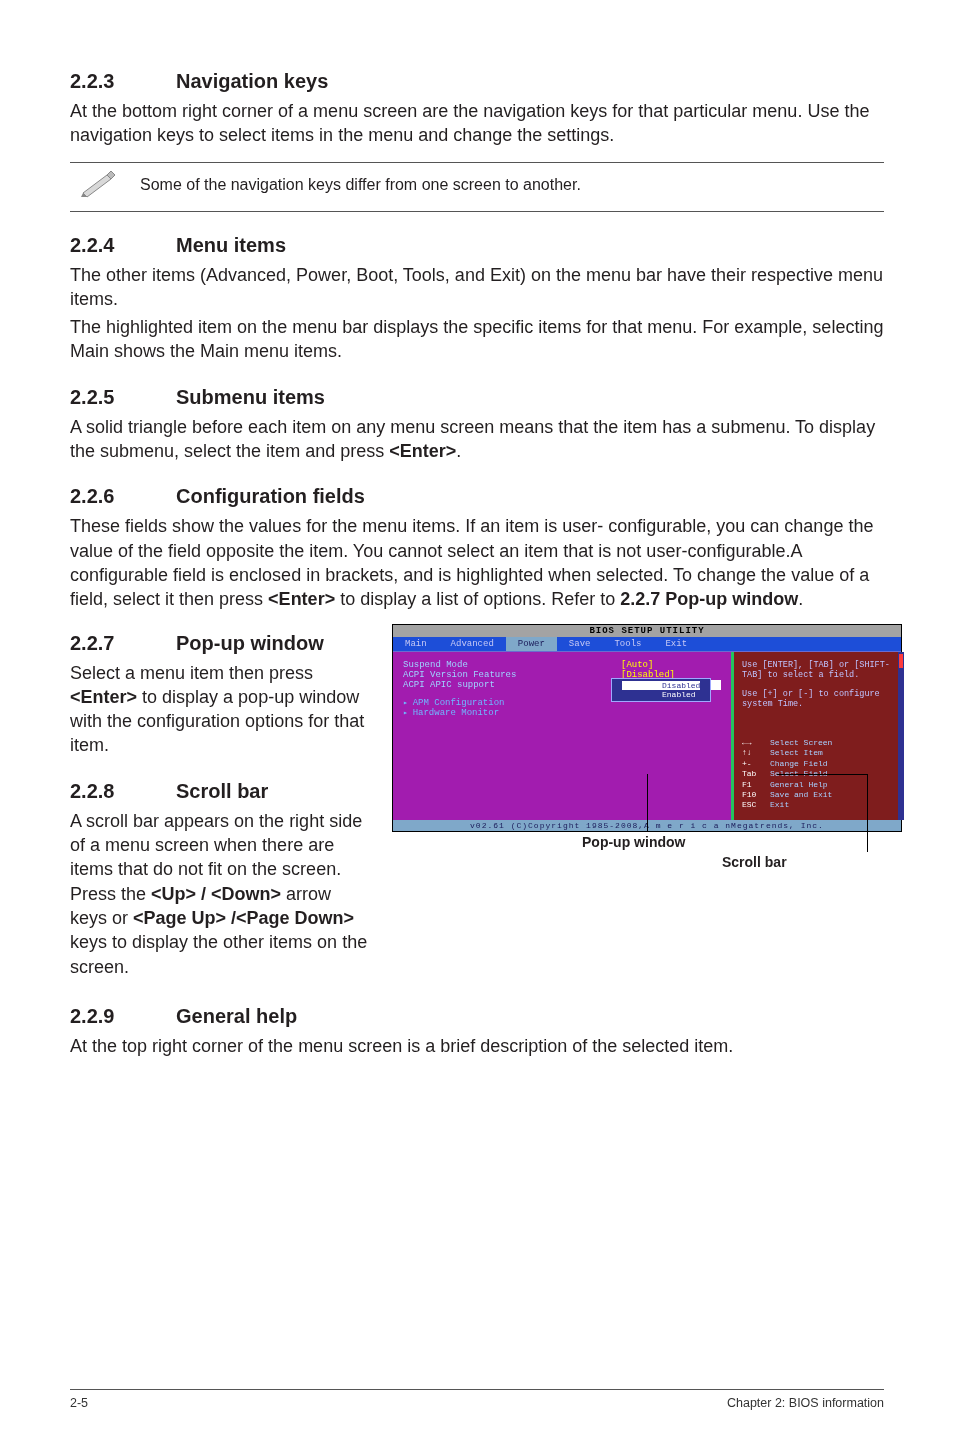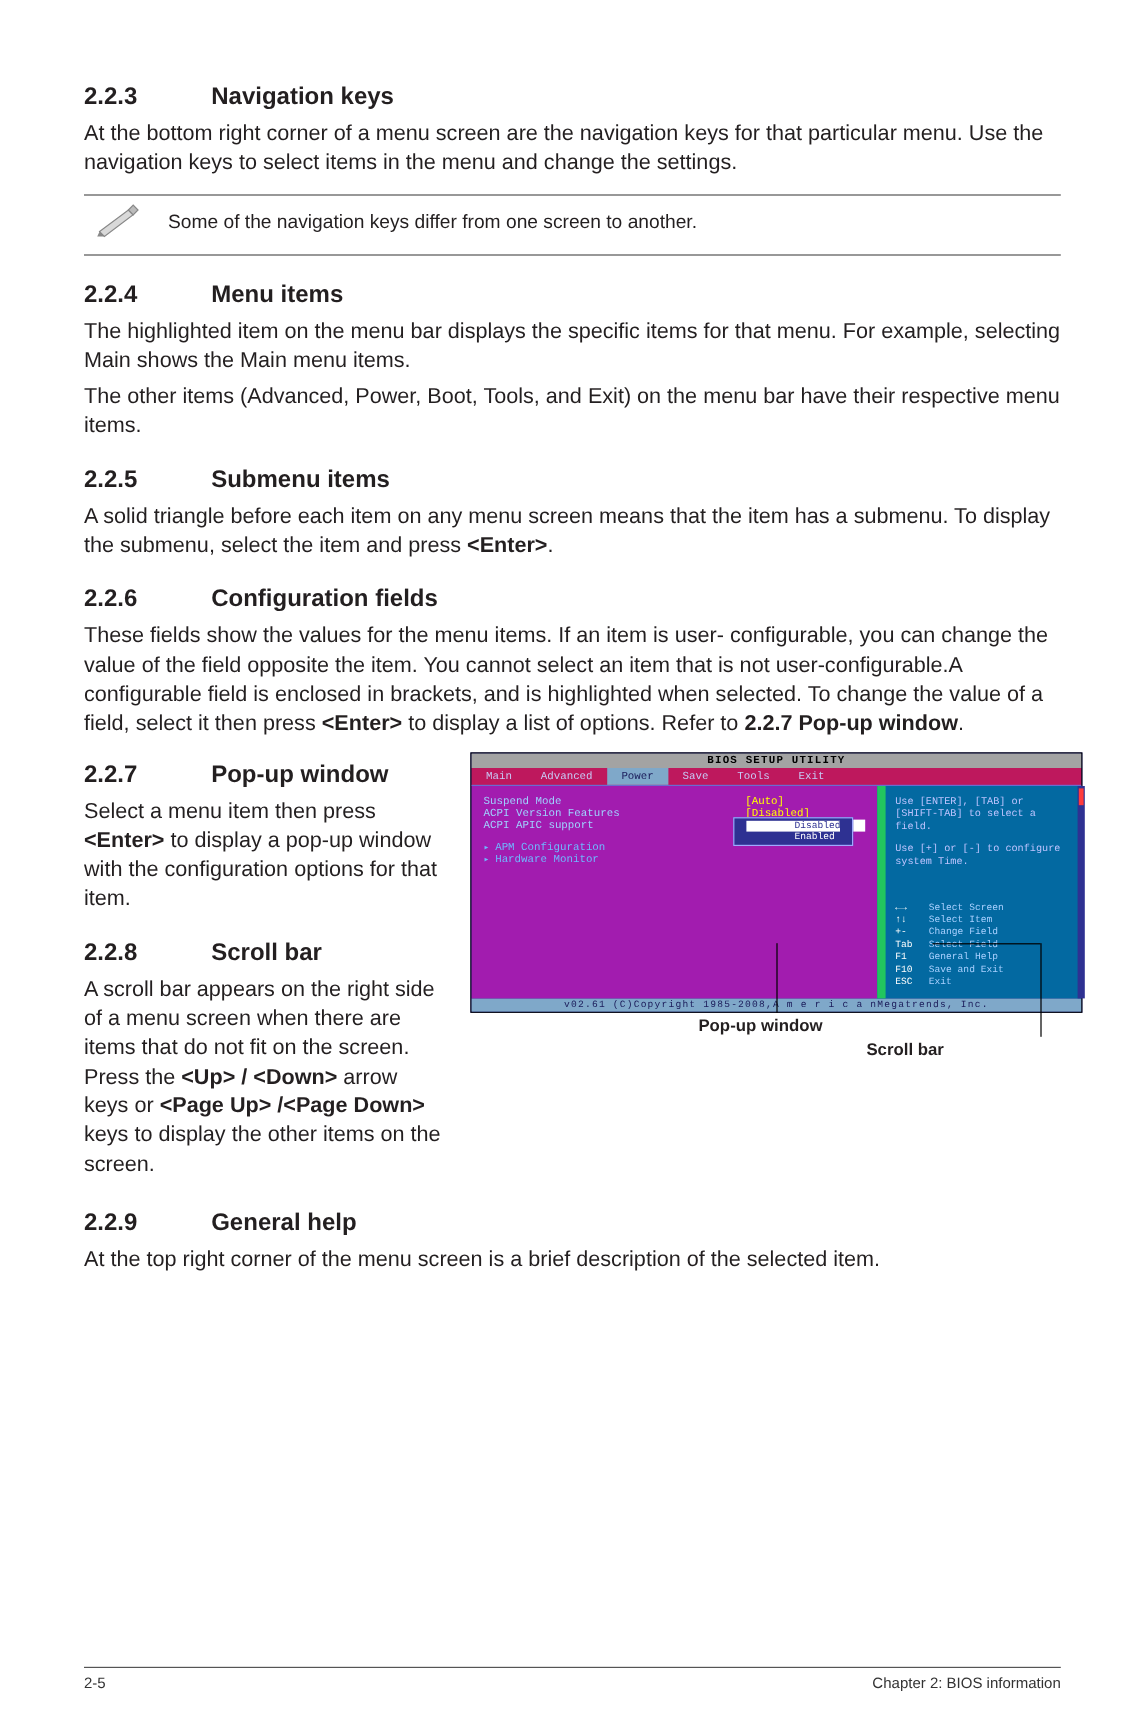--- a/index.html
+++ b/index.html
@@ -12,26 +12,26 @@
   .notewrap hr { border: none; border-top: 1px solid #555; }
   .noterow { display: flex; align-items: center; padding: 6px 0 8px 0; }
   .noteicon { width: 58px; flex: 0 0 58px; text-align: center; }
   .notetext { font-size: 16px; line-height: 1.3; padding-left: 12px; }
   .twocol { display: flex; gap: 22px; margin-top: 6px; }
   .leftcol { flex: 0 0 300px; }
   .rightcol { flex: 1; }
   b { font-weight: bold; }
   .bios { width: 510px; border: 1px solid #000; background: #2e3192; font-family: "Courier New", monospace; font-size: 9px; color: #fff; margin-top: 6px; }
   .bios-titlebar { background: #a3a3a3; color: #000; text-align: center; padding: 1px 0; font-weight: bold; letter-spacing: 1px; font-family: Liberation Mono, monospace; }
-  .bios-menubar { background: #be185d; color: #c7c9f5; display: flex; border-bottom: 1px solid #6a6cd0; }
+  .bios-menubar { background: #1d4ed8; color: #c7c9f5; display: flex; border-bottom: 1px solid #6a6cd0; }
   .bios-menubar span { padding: 2px 12px; }
   .bios-menubar .active { background: #7fa8c9; color: #1b1c5a; }
   .bios-body { display: flex; }
   .bios-left { flex: 1; background: #a21caf; padding: 8px 10px; color: #ffd966; min-height: 168px; position: relative; }
-  .bios-right { width: 170px; background: #0369a1; padding: 8px 8px; color: #bfc4ff; border-left: 7px solid #22c55e; position: relative; }
+  .bios-right { width: 170px; background: #7f1d1d; padding: 8px 8px; color: #bfc4ff; border-left: 3px solid #22c55e; position: relative; }
   .bios-row { display: flex; }
   .bios-label { flex: 1; color: #9fd3ff; }
   .bios-value { width: 100px; color: #ff0; }
   .bios-sub { color: #6fb8ff; margin-top: 8px; }
   .bios-sub::before { content: "▸ "; font-size: 8px; }
   .bios-popup { position: absolute; left: 218px; top: 26px; background: #2e3192; color: #fff; border: 1px solid #a0a8ff; padding: 2px 10px; font-size: 8px; }
   .bios-popup .opt { color: #fff; padding-left: 40px; }
   .bios-popup .sel { background: #fff; color: #2e3192; }
   .bios-help-top { color: #bfc4ff; font-size: 8.5px; line-height: 1.25; }
   .bios-keys { margin-top: 28px; font-size: 8px; line-height: 1.3; }
@@ -71,22 +71,22 @@
           </svg>
       </div>
       <div class="notetext">Some of the navigation keys differ from one screen to another.</div>
     </div>
     <hr>
   </div>
 
   <h2 class="sechead">
     <span class="num">2.2.4</span><span>Menu items</span>
   </h2>
+  <p class="body" style="margin-top:6px">The other items (Advanced, Power, Boot, Tools, and Exit) on the menu bar have their respective menu items.</p>
   <p class="body">The highlighted item on the menu bar displays the specific items for that menu. For example, selecting Main shows the Main menu items.</p>
-  <p class="body" style="margin-top:6px">The other items (Advanced, Power, Boot, Tools, and Exit) on the menu bar have their respective menu items.</p>
 
   <h2 class="sechead">
     <span class="num">2.2.5</span><span>Submenu items</span>
   </h2>
   <p class="body">
     <span>A solid triangle before each item on any menu screen means that the item has a submenu. To display the submenu, select the item and press </span><b>&lt;Enter&gt;</b><span>.</span>
   </p>
 
   <h2 class="sechead">
     <span class="num">2.2.6</span><span>Configuration fields</span>

